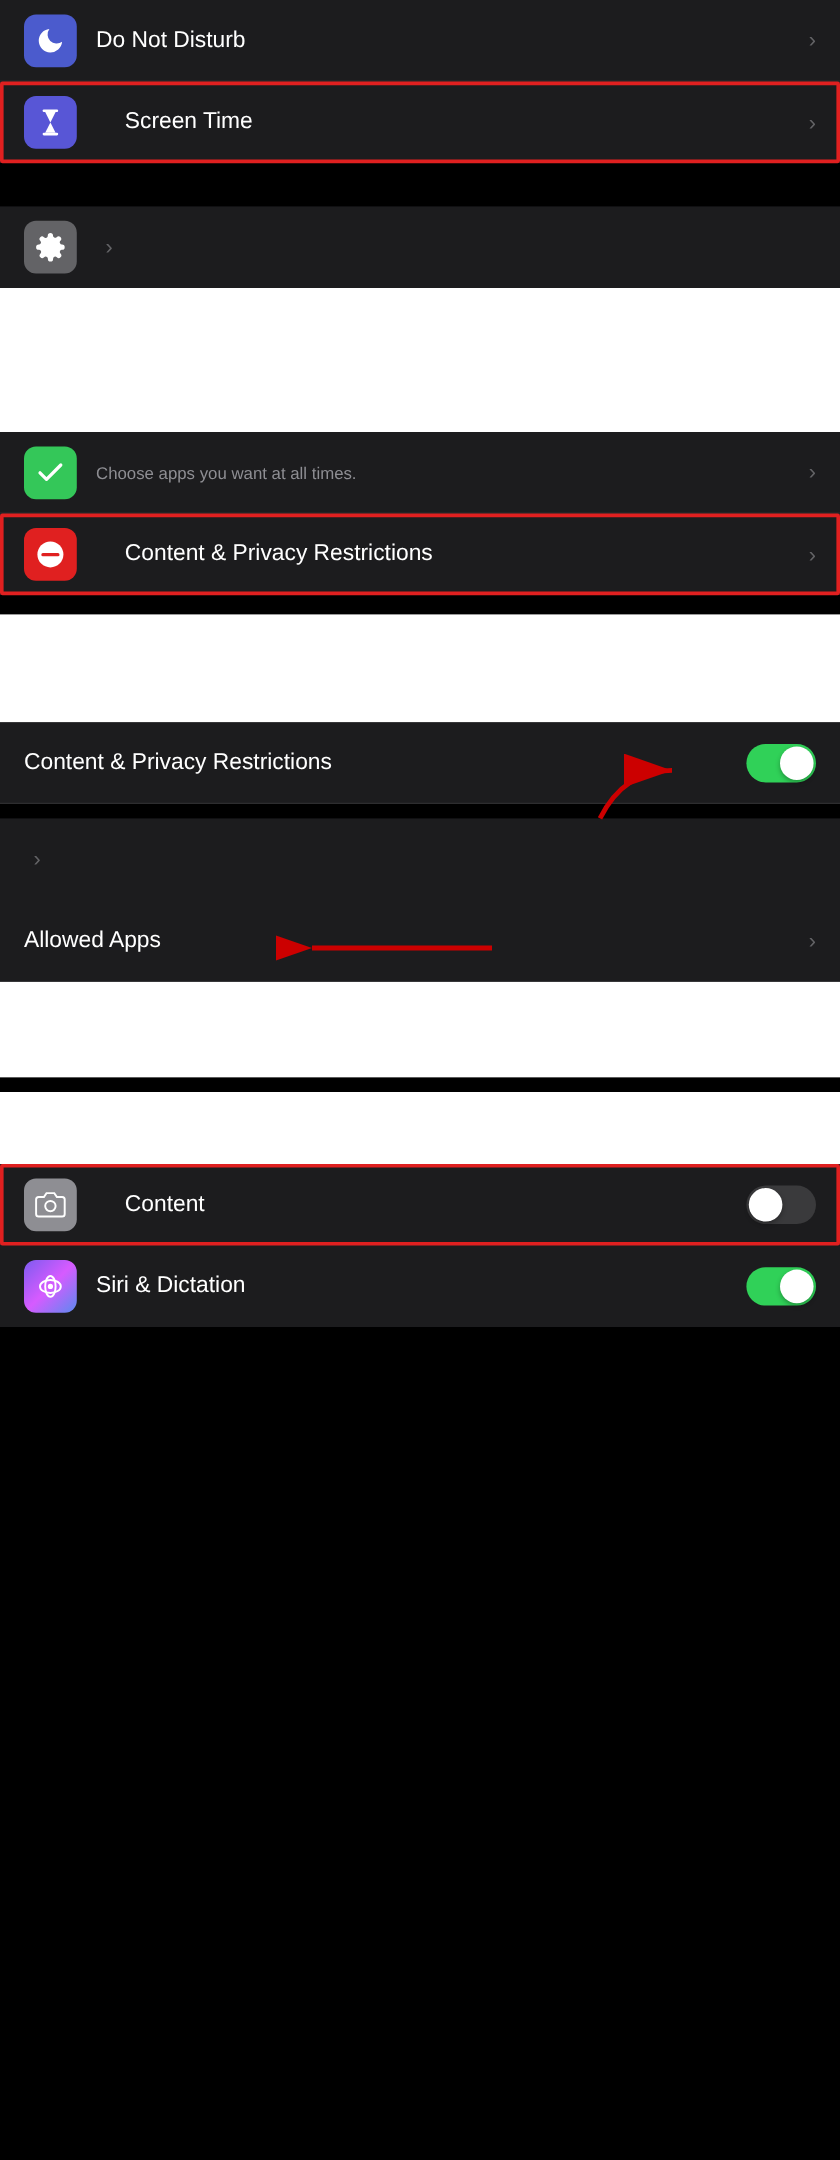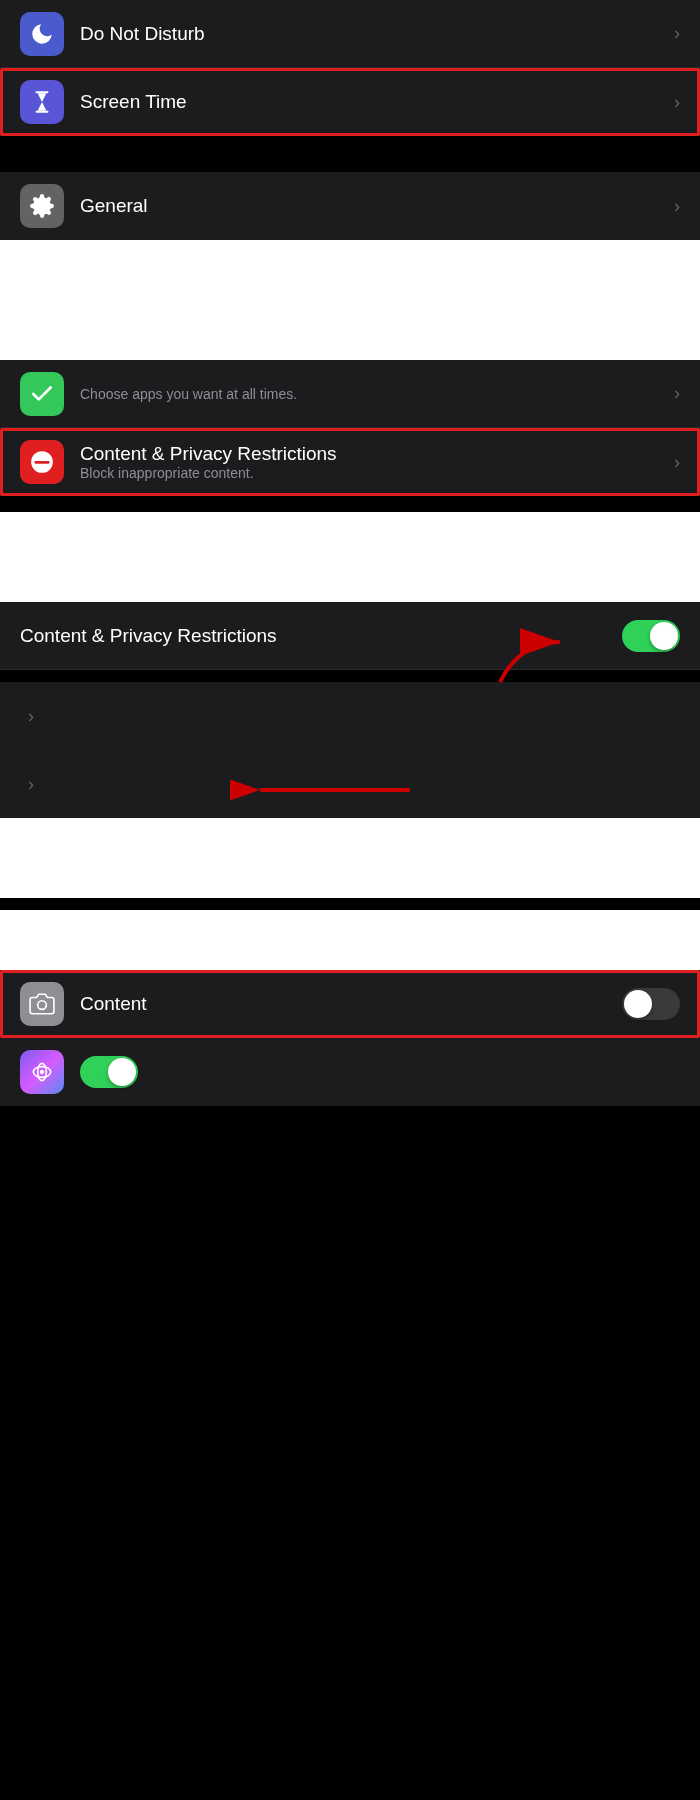--- a/index.html
+++ b/index.html
@@ -72,20 +72,21 @@
       font-size: 18px;
       margin-left: 8px;
     }
 
     
     .highlighted {
       outline: 3px solid #e02020;
       outline-offset: -3px;
       border-radius: 2px;
       z-index: 2;
+      gap: 24px;
     }
 
     
     .toggle {
       width: 58px;
       height: 32px;
       border-radius: 16px;
       position: relative;
       flex-shrink: 0;
     }
@@ -185,23 +186,20 @@
 
 <div class="section">
   <div class="list-item">
     <div class="item-icon icon-gray">
 
       <svg viewBox="0 0 24 24" fill="white">
         <path d="M12 15a3 3 0 1 0 0-6 3 3 0 0 0 0 6z"></path>
         <path d="M19.4 15a1.65 1.65 0 0 0 .33 1.82l.06.06a2 2 0 0 1-2.83 2.83l-.06-.06a1.65 1.65 0 0 0-1.82-.33 1.65 1.65 0 0 0-1 1.51V21a2 2 0 0 1-4 0v-.09A1.65 1.65 0 0 0 9 19.4a1.65 1.65 0 0 0-1.82.33l-.06.06a2 2 0 0 1-2.83-2.83l.06-.06A1.65 1.65 0 0 0 4.68 15a1.65 1.65 0 0 0-1.51-1H3a2 2 0 0 1 0-4h.09A1.65 1.65 0 0 0 4.6 9a1.65 1.65 0 0 0-.33-1.82l-.06-.06a2 2 0 0 1 2.83-2.83l.06.06A1.65 1.65 0 0 0 9 4.68a1.65 1.65 0 0 0 1-1.51V3a2 2 0 0 1 4 0v.09a1.65 1.65 0 0 0 1 1.51 1.65 1.65 0 0 0 1.82-.33l.06-.06a2 2 0 0 1 2.83 2.83l-.06.06A1.65 1.65 0 0 0 19.4 9a1.65 1.65 0 0 0 1.51 1H21a2 2 0 0 1 0 4h-.09a1.65 1.65 0 0 0-1.51 1z"></path>
       </svg>
     </div>
-    <div class="item-text">
-      <div class="item-title">General</div>
-    </div>
     <span class="chevron">›</span>
   </div>
 </div>
 
 <div class="white-space"></div>
 
 <div class="section">
 
   <div class="list-item">
     <div class="item-icon icon-green">
@@ -219,21 +217,20 @@
   <div class="list-item highlighted">
     <div class="item-icon icon-red">
 
       <svg viewBox="0 0 24 24" fill="white">
         <circle cx="12" cy="12" r="10" fill="white"></circle>
         <rect x="5" y="11" width="14" height="2.5" rx="1.2" fill="#e02020"></rect>
       </svg>
     </div>
     <div class="item-text">
       <div class="item-title">Content &amp; Privacy Restrictions</div>
-      <div class="item-subtitle">Block inappropriate content.</div>
     </div>
     <span class="chevron">›</span>
   </div>
 
 </div>
 
 <div style="background:#000; height:16px;"></div>
 
 <div style="background:#fff; height:90px;"></div>
 
@@ -263,20 +260,23 @@
 
 <div class="section">
   <div class="list-item">
     <span class="chevron">›</span>
   </div>
 </div>
 
 <div style="position:relative;">
   <div class="section">
     <div class="list-item">
+      <div class="item-text">
+        <div class="item-title">Allowed Apps</div>
+      </div>
       <span class="chevron">›</span>
     </div>
   </div>
 
   <svg class="annotation-arrow" style="position:absolute; top:-10px; left:230px; width:200px; height:90px;" viewBox="0 0 200 90">
     <defs>
       <marker id="arrowhead2" markerWidth="10" markerHeight="7" refX="0" refY="3.5" orient="auto">
         <polygon points="10 0, 0 3.5, 10 7" fill="#cc0000"></polygon>
       </marker>
     </defs>
@@ -311,20 +311,23 @@
 
   <div class="list-item">
     <div class="item-icon icon-siri" style="background: linear-gradient(135deg, #7d5bf0, #d65bff, #5b8af0);">
 
       <svg viewBox="0 0 24 24" fill="none">
         <ellipse cx="12" cy="12" rx="8" ry="5" stroke="white" stroke-width="1.5" fill="none"></ellipse>
         <ellipse cx="12" cy="12" rx="4" ry="8" stroke="white" stroke-width="1.5" fill="none"></ellipse>
         <circle cx="12" cy="12" r="2" fill="white"></circle>
       </svg>
     </div>
+    <div class="item-text">
+      <div class="item-title">Siri &amp; Dictation</div>
+    </div>
     <div class="toggle on">
       <div class="toggle-knob"></div>
     </div>
   </div>
 
 </div>
 
 <div style="background:#000; height:40px;"></div>
 
 </body></html>

